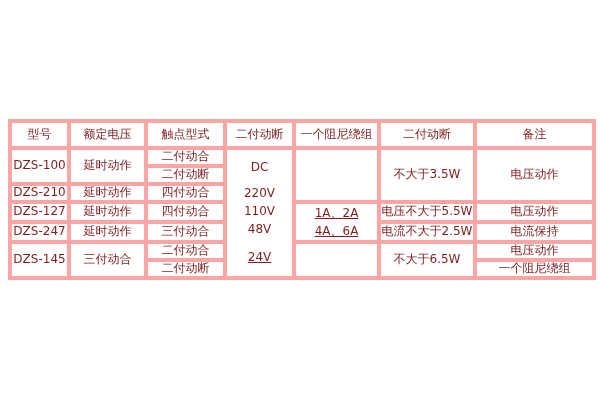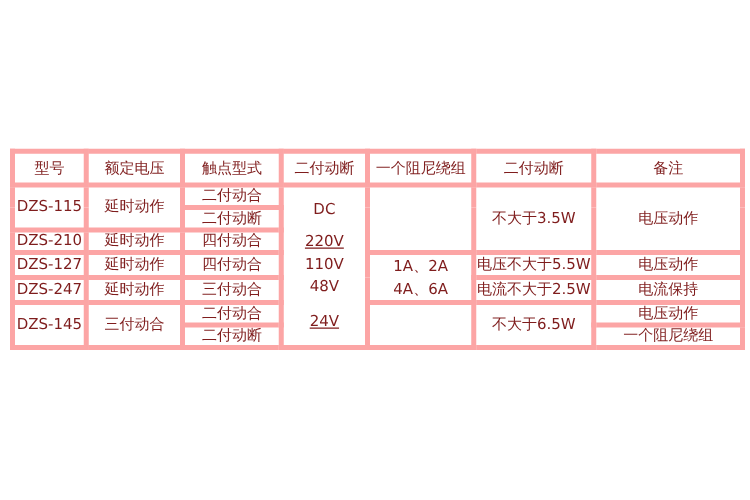--- a/index.html
+++ b/index.html
@@ -29,26 +29,26 @@
     white-space: nowrap;
     line-height: 1.1;
   }
   .spec-table thead tr { height: 27px; }
   .spec-table tbody tr { height: 18px; }
   
   td.voltage-cell { vertical-align: top; }
   .vstack { display: flex; flex-direction: column; width: 100%; }
   .vstack > div { display: flex; align-items: center; justify-content: center; }
   .v-dc  { height: 35px; }
-  .v-220 { height: 18px; text-decoration: underline; }
+  .v-220 { height: 18px; }
   .v-110 { height: 18px; }
   .v-48  { height: 18px; }
   .v-24  { height: 37px; text-decoration: underline; }
   
-  .hc-line { display: block; line-height: 18px; }
+  .hc-line { display: block; line-height: 18px; text-decoration: underline; }
 </style>
 </head>
 <body>
 
 <table class="spec-table">
   <colgroup>
     <col style="width:59px">
     <col style="width:77px">
     <col style="width:79px">
     <col style="width:69px">
@@ -63,21 +63,21 @@
       <th>触点型式</th>
       <th>二付动断</th>
       <th>一个阻尼绕组</th>
       <th>二付动断</th>
       <th>备注</th>
     </tr>
   </thead>
   <tbody>
 
     <tr>
-      <td rowspan="2">DZS-115</td>
+      <td rowspan="2">DZS-100</td>
       <td rowspan="2">延时动作</td>
       <td>二付动合</td>
       <td rowspan="7" class="voltage-cell">
         <div class="vstack">
           <div class="v-dc">DC</div>
           <div class="v-220">220V</div>
           <div class="v-110">110V</div>
           <div class="v-48">48V</div>
           <div class="v-24">24V</div>
         </div>

